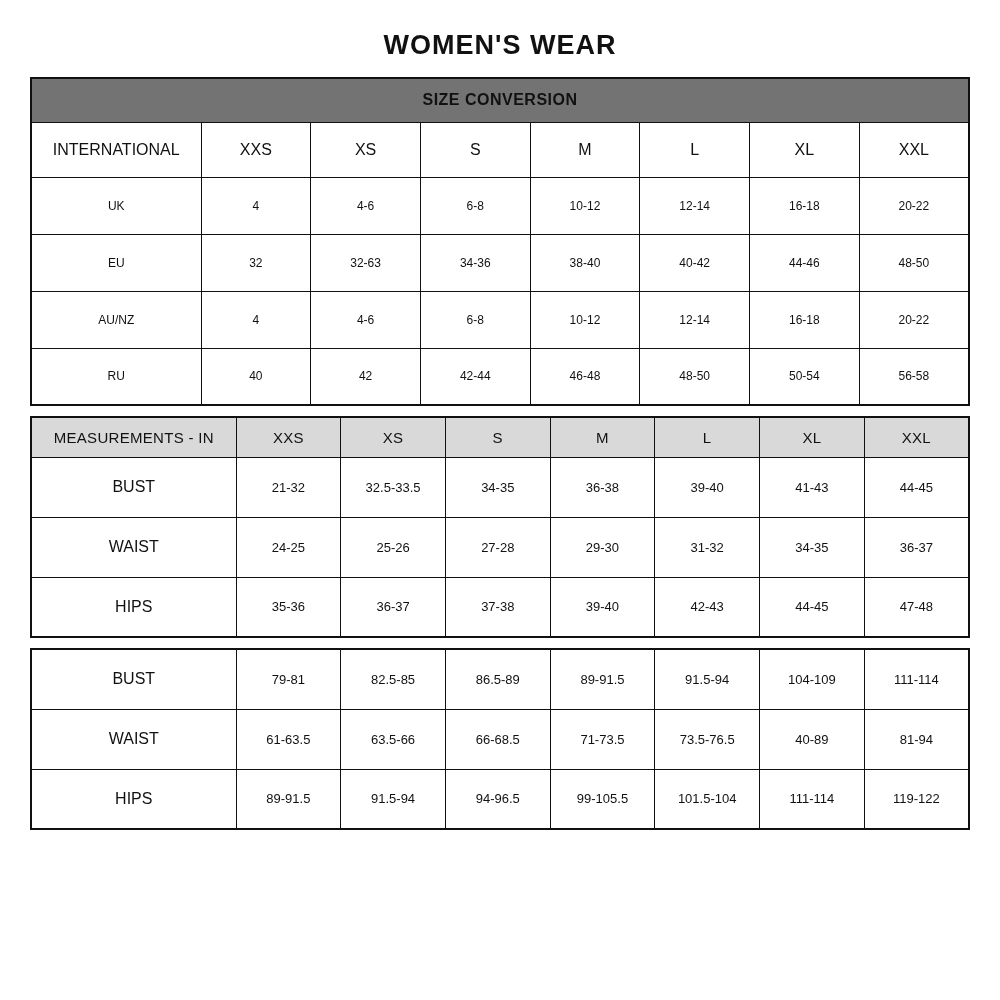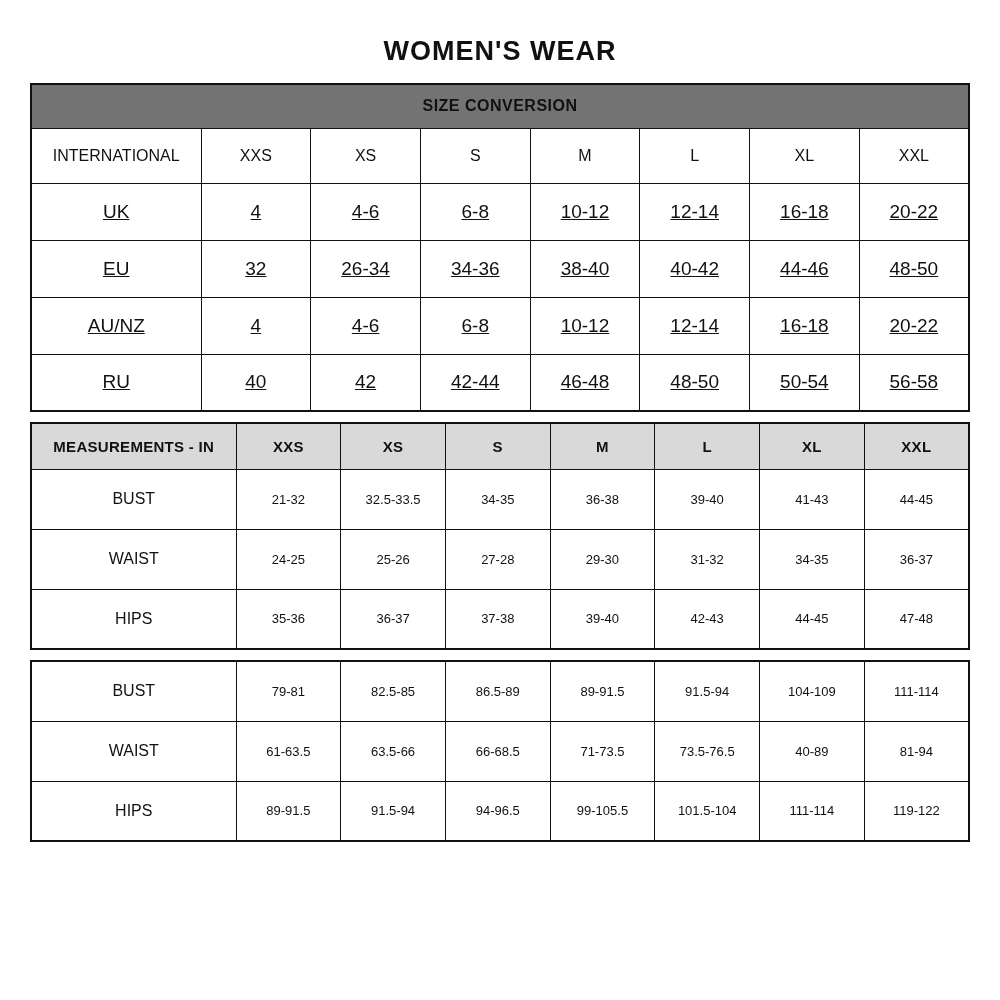--- a/index.html
+++ b/index.html
@@ -3,21 +3,21 @@
 <meta charset="utf-8">
 <style>
   * { box-sizing: border-box; margin: 0; padding: 0; }
   html, body {
     width: 1000px; height: 1000px;
     background: #ffffff;
     color: #111111;
     font-family: "Liberation Sans", sans-serif;
     overflow: hidden;
   }
-  .page { width: 940px; margin: 14px auto; padding-top: 16px; }
+  .page { width: 940px; margin: 8px auto; padding-top: 16px; }
   .title {
     text-align: center;
     font-size: 27px;
     font-weight: bold;
     letter-spacing: 1px;
     margin: 6px 0 16px 0;
   }
   table.tbl {
     width: 100%;
     border-collapse: collapse;
@@ -35,26 +35,26 @@
   col.label1 { width: 170px; }
   col.label2 { width: 205px; }
   .band {
     background: #737373;
     font-weight: bold;
     font-size: 16px;
     letter-spacing: 0.5px;
     height: 44px;
   }
   tr.h td { height: 55px; font-size: 16px; }
-  tr.r td { height: 57px; font-size: 19px; text-decoration: underline; }
+  tr.r td { height: 57px; font-size: 12px; }
   tr.mh td {
     background: #d9d9d9;
-    font-weight: bold;
+    font-weight: normal;
     font-size: 15px;
-    height: 46px;
+    height: 40px;
     letter-spacing: 0.3px;
   }
   tr.mr td { height: 60px; font-size: 13px; }
   tr.mr td.lbl { font-size: 16px; }
 </style>
 </head>
 <body>
 
 <div class="page">
 
@@ -85,21 +85,21 @@
         <td>4-6</td>
         <td>6-8</td>
         <td>10-12</td>
         <td>12-14</td>
         <td>16-18</td>
         <td>20-22</td>
       </tr>
       <tr class="r">
         <td class="lbl">EU</td>
         <td>32</td>
-        <td>26-34</td>
+        <td>32-63</td>
         <td>34-36</td>
         <td>38-40</td>
         <td>40-42</td>
         <td>44-46</td>
         <td>48-50</td>
       </tr>
       <tr class="r">
         <td class="lbl">AU/NZ</td>
         <td>4</td>
         <td>4-6</td>

